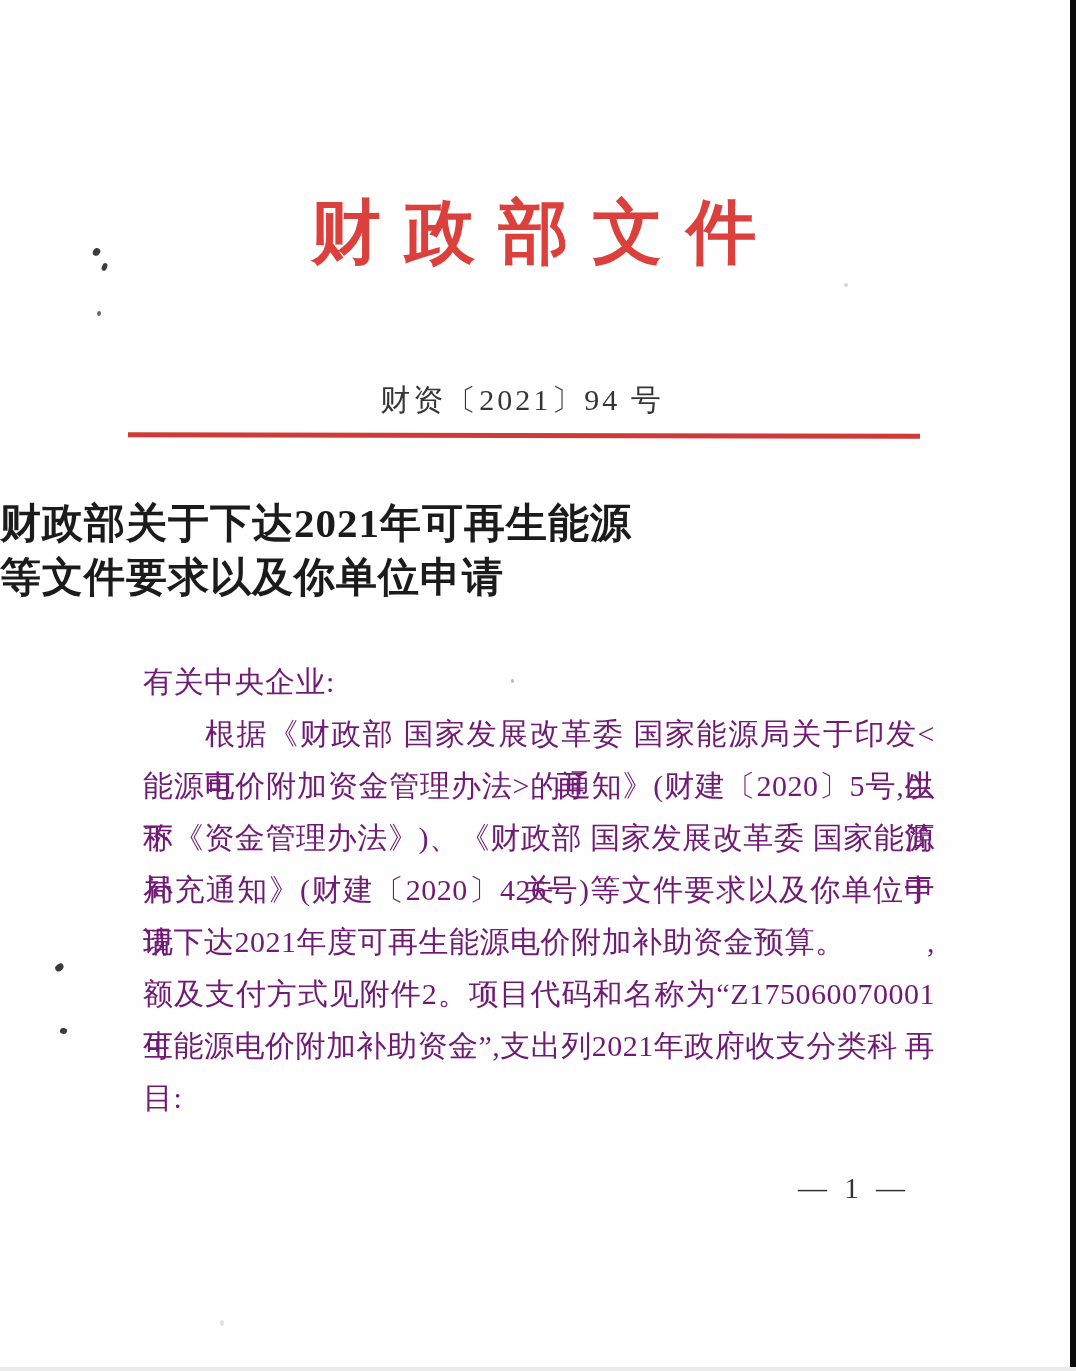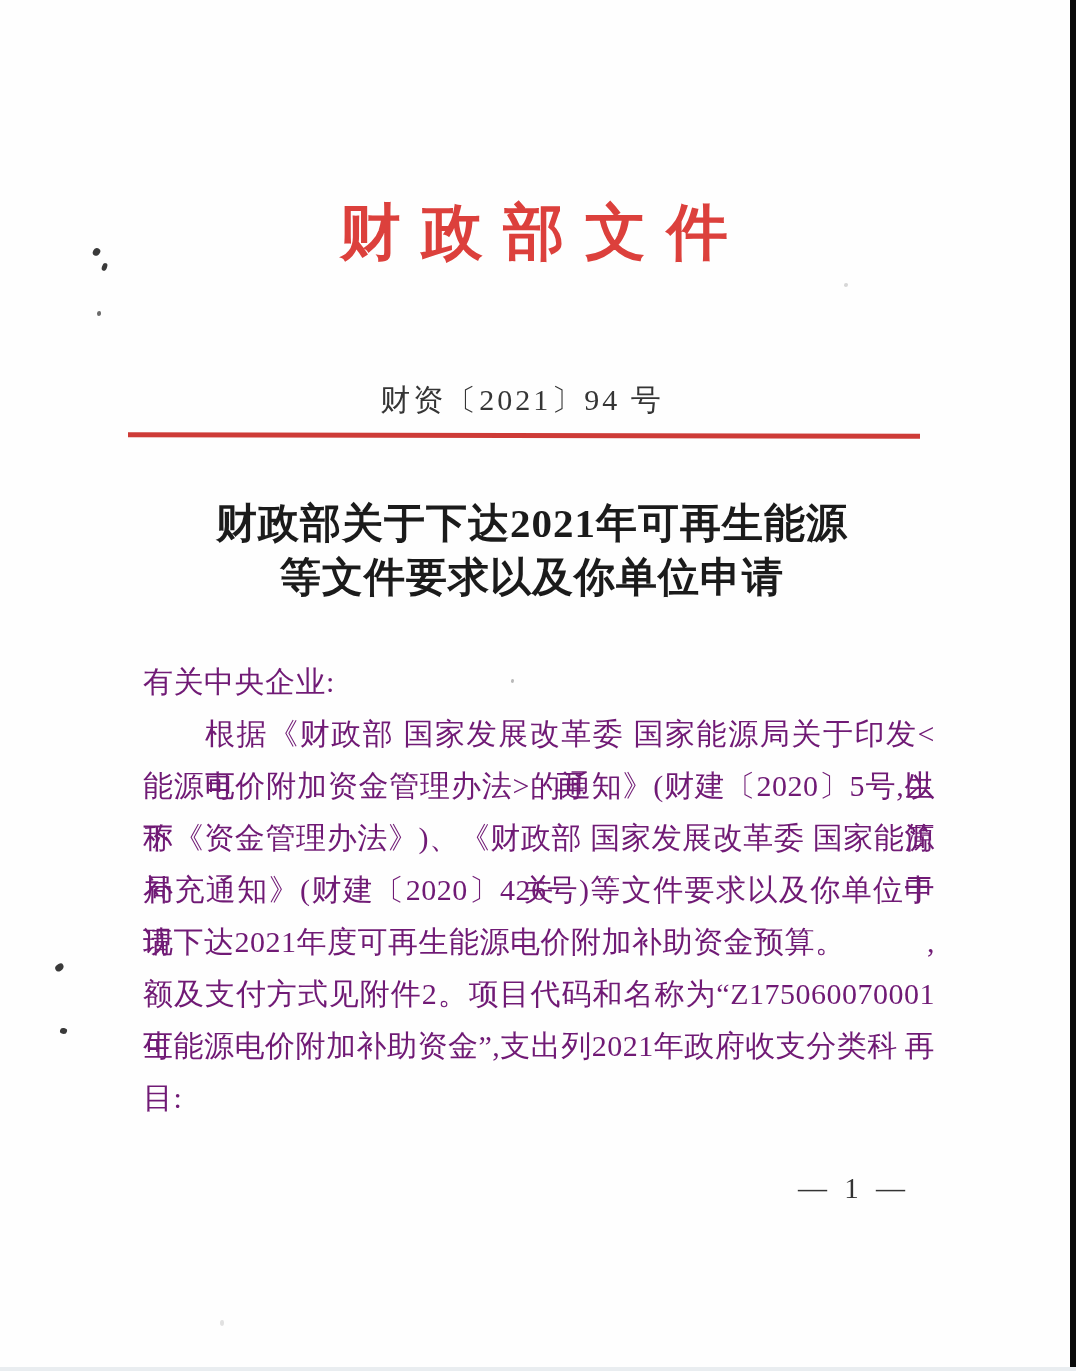--- a/index.html
+++ b/index.html
@@ -17,21 +17,21 @@
     color: var(--body_ink, #1f1f1f);
   }
 
   
   .letterhead {
     position: absolute;
     top: 176px;
     left: 0;
     width: 1070px;
     text-align: center;
-    font-size: 61px;
+    font-size: 70px;
     font-weight: 700;
     line-height: 114px;
     color: var(--letterhead_red, #DC403C);
     letter-spacing: 0.34em;
     padding-left: 0.30em;
     box-sizing: border-box;
     white-space: nowrap;
   }
 
   
@@ -56,21 +56,20 @@
     background: var(--rule_red, #CE3B37);
     transform: rotate(0.12deg);
   }
 
   
   .title {
     position: absolute;
     top: 496px;
     left: 0;
     width: 1064px;
-    text-align: center;
     font-size: 41px;
     font-weight: 700;
     line-height: 54px;
     letter-spacing: 1px;
     color: #1b1b1b;
   }
 
   
   .body-text {
     position: absolute;

